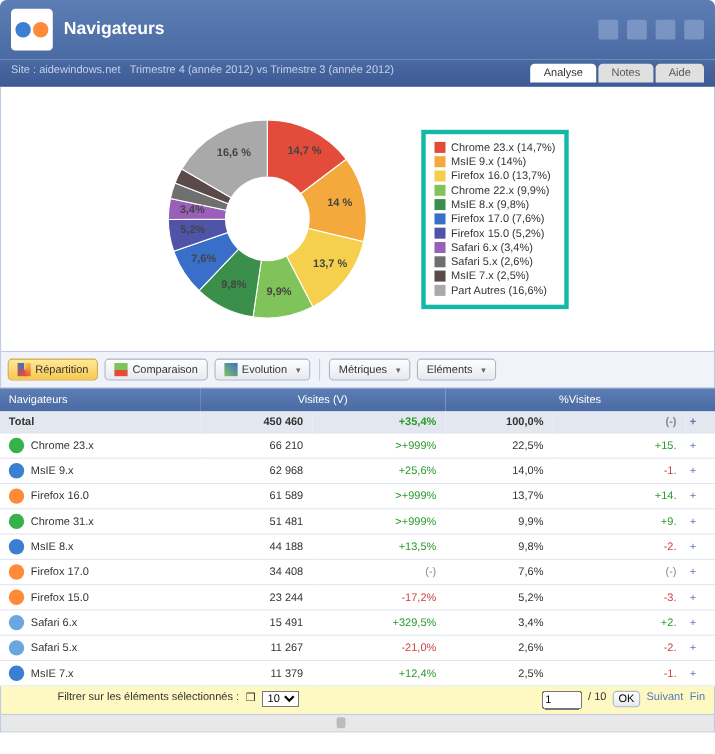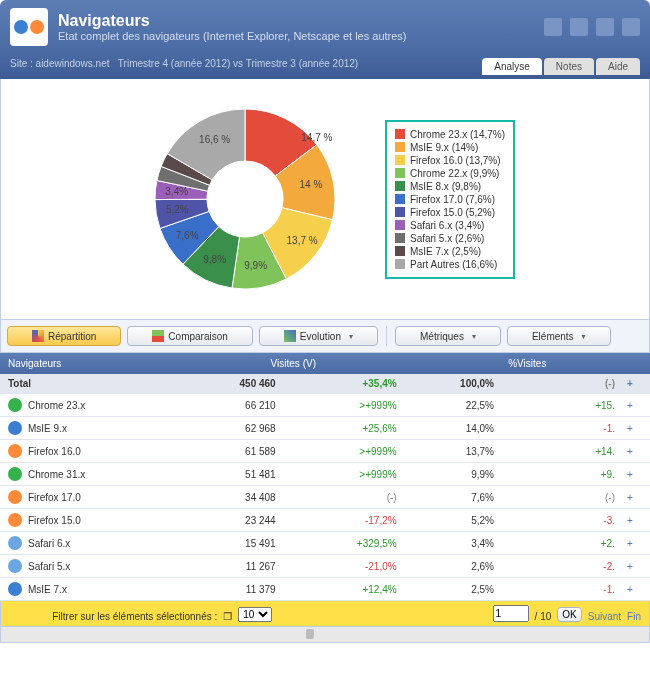--- a/index.html
+++ b/index.html
@@ -12,61 +12,60 @@
   .header-actions{margin-left:auto;display:flex;gap:8px}
   .header-actions .act{width:18px;height:18px;background:#7a94c3;border-radius:2px}
   .subbar{background:linear-gradient(to bottom,#4a6aa3,#3d5a93);color:#c4d1e8;padding:4px 10px;display:flex;align-items:flex-start;font-size:10px}
   .tabs{margin-left:auto;display:flex;gap:2px}
   .tab{background:#e0e0e0;color:#555;padding:3px 12px;border-radius:4px 4px 0 0;font-size:10px;cursor:pointer}
   .tab.active{background:#fff;color:#333}
   .chart-area{background:#fff;padding:10px;border:1px solid #c0cde4;border-top:none}
   .chart-title{text-align:center;font-size:11px;margin-bottom:6px}
   .chart-body{display:flex;align-items:center;justify-content:center;gap:30px}
   .donut{position:relative;width:220px;height:220px}
-  .legend{border:2px solid #14b8a6;padding:6px 8px;font-size:10px}
+  .legend{border:4px solid #14b8a6;padding:6px 8px;font-size:10px}
   .legend-row{display:flex;align-items:center;gap:5px;padding:1px 0}
   .lg{width:10px;height:10px;display:inline-block}
   .toolbar{background:#f0f3f9;padding:6px;border:1px solid #c0cde4;border-top:none;display:flex;gap:6px}
-  .tbtn{background:linear-gradient(to bottom,#fefefe,#e6e9ee);border:1px solid #aab6cc;border-radius:4px;padding:3px 24px;font-size:10px;display:flex;align-items:center;gap:4px;cursor:pointer}
+  .tbtn{background:linear-gradient(to bottom,#fefefe,#e6e9ee);border:1px solid #aab6cc;border-radius:4px;padding:3px 8px;font-size:10px;display:flex;align-items:center;gap:4px;cursor:pointer}
   .tbtn.active{background:linear-gradient(to bottom,#ffe89a,#f8c94d);border-color:#d1a93e}
   .tbtn .ico{width:12px;height:12px;display:inline-block}
   .drop::after{content:"▾";margin-left:4px;font-size:8px;color:#666}
   .sep{width:1px;background:#c0cde4;margin:0 2px}
   table{width:100%;border-collapse:collapse;font-size:10px}
   thead th{background:linear-gradient(to bottom,#5d7db5,#4a6aa3);color:#fff;padding:5px 8px;text-align:left;font-weight:normal}
   thead th:nth-child(2),thead th:nth-child(3){text-align:center}
   tbody tr{border-bottom:1px solid #e1e6f0}
   tbody tr.total{background:#e3e7ef;font-weight:bold}
   tbody td{padding:4px 8px}
   .browser-cell{display:flex;align-items:center;gap:6px}
   .bico{width:14px;height:14px;border-radius:50%;display:inline-block}
   .num{text-align:right}
   .pct-cell{text-align:right}
   .delta{display:inline-block;min-width:46px;text-align:right}
   .pos{color:#2a9a2a}.neg{color:#cc4444}.neu{color:#888}
   .plus{color:#5577bb;cursor:pointer;padding:0 4px}
-  .footer{background:#fde047;border:1px solid #c0cde4;border-top:none;padding:4px 8px;display:flex;align-items:flex-end;gap:6px;font-size:10px}
+  .footer{background:#fef9c3;border:1px solid #c0cde4;border-top:none;padding:4px 8px;display:flex;align-items:flex-start;gap:6px;font-size:10px}
   .footer input{width:36px;font-size:10px;padding:1px}
   .footer select{font-size:10px}
   .footer .lnk{color:#5577bb;cursor:pointer}
   .scrollbar{height:16px;background:#e8e8e8;border:1px solid #c0cde4;border-top:none;position:relative}
   .scrollbar .thumb{position:absolute;left:47%;top:2px;height:10px;width:8px;background:#bbb;border-radius:2px}
-  .dlabel{position:absolute;font-size:10px;color:#444;font-weight:normal}
+  .dlabel{position:absolute;font-size:10px;color:#444;font-weight:bold}
 </style>
 </head>
 <body>
 
 <div class="header">
   <div class="header-icon">
     <span style="background:#3a7fd1"></span>
       <span style="background:#ff8a3a"></span>
   </div>
   <div>
     <div class="title">Navigateurs</div>
-    <div class="subtitle">Etat complet des navigateurs (Internet Explorer, Netscape et les autres)</div>
   </div>
   <div class="header-actions">
     <span class="act"></span>
     <span class="act"></span>
     <span class="act"></span>
     <span class="act"></span>
   </div>
 </div>
 
 <div class="subbar">
@@ -91,21 +90,21 @@
           <path d="M 151.3621874559339 189.932280393219 A 90 90 0 0 1 97.0390295702973 199.0618506742386 L 104.52759026301442 147.60389250690073 A 38 38 0 0 0 127.46403470361653 143.74918505491468 Z" fill="#7fc35a" stroke="#fff" stroke-width="1"></path>
           <path d="M 97.0390295702973 199.0618506742386 A 90 90 0 0 1 47.97975724513866 175.21878171683423 L 83.81367528128077 137.53681894710778 A 38 38 0 0 0 104.52759026301442 147.60389250690073 Z" fill="#3a8f4a" stroke="#fff" stroke-width="1"></path>
           <path d="M 47.97975724513866 175.21878171683423 A 90 90 0 0 1 24.944323233817556 139.41992266894482 L 74.08760314316741 122.4217451268878 A 38 38 0 0 0 83.81367528128077 137.53681894710778 Z" fill="#3a6fc9" stroke="#fff" stroke-width="1"></path>
           <path d="M 24.944323233817556 139.41992266894482 A 90 90 0 0 1 20.001776522947665 110.56548295690033 L 72.0007500874668 110.23875947069125 A 38 38 0 0 0 74.08760314316741 122.4217451268878 Z" fill="#4f54a8" stroke="#fff" stroke-width="1"></path>
           <path d="M 20.001776522947665 110.56548295690033 A 90 90 0 0 1 21.927718610707515 91.47236521071065 L 72.81392563563206 102.1772208667445 A 38 38 0 0 0 72.0007500874668 110.23875947069125 Z" fill="#9a5fb9" stroke="#fff" stroke-width="1"></path>
           <path d="M 21.927718610707515 91.47236521071065 A 90 90 0 0 1 26.113599878761036 77.39521699659082 L 74.58129772658799 96.23353606522724 A 38 38 0 0 0 72.81392563563206 102.1772208667445 Z" fill="#6f6f6f" stroke="#fff" stroke-width="1"></path>
           <path d="M 26.113599878761036 77.39521699659082 A 90 90 0 0 1 32.24689245264483 64.6739118527815 L 77.17091014667227 90.86231833784107 A 38 38 0 0 0 74.58129772658799 96.23353606522724 Z" fill="#5a4a4a" stroke="#fff" stroke-width="1"></path>
           <path d="M 32.24689245264483 64.6739118527815 A 90 90 0 0 1 110.00000000000006 20 L 110.00000000000003 72 A 38 38 0 0 0 77.17091014667227 90.86231833784107 Z" fill="#a9a9a9" stroke="#fff" stroke-width="1"></path>
         </svg>
       <div id="donut-labels">
-          <div class="dlabel" style="left: 128.299px; top: 43.1233px; margin-left: 38px;">14,7 %</div>
+          <div class="dlabel" style="left: 128.299px; top: 43.1233px;">14,7 %</div>
           <div class="dlabel" style="left: 164.544px; top: 90.0013px;">14 %</div>
           <div class="dlabel" style="left: 151.599px; top: 145.846px;">13,7 %</div>
           <div class="dlabel" style="left: 109.27px; top: 171.06px;">9,9%</div>
           <div class="dlabel" style="left: 68.2761px; top: 165.16px;">9,8%</div>
           <div class="dlabel" style="left: 40.8158px; top: 140.796px;">7,6%</div>
           <div class="dlabel" style="left: 30.9762px; top: 115.481px;">5,2%</div>
           <div class="dlabel" style="left: 30.3433px; top: 97.1754px;">3,4%</div>
           <div class="dlabel" style="left: 64.1234px; top: 45.0392px;">16,6 %</div>
         </div>
     </div>
@@ -240,20 +239,33 @@
    <td>
           <div class="browser-cell">
             <span class="bico" style="background:#35b24c"></span>
             <span>Chrome 31.x</span>
           </div>
         </td>
    <td class="num">51 481</td>
    <td class="num"><span class="delta pos">&gt;+999%</span></td>
    <td class="pct-cell">9,9%</td>
    <td class="pct-cell"><span class="delta pos">+9.</span></td>
+   <td class="plus">+</td>
+      </tr>
+      <tr>
+   <td>
+          <div class="browser-cell">
+            <span class="bico" style="background:#3a7fd1"></span>
+            <span>MsIE 8.x</span>
+          </div>
+        </td>
+   <td class="num">44 188</td>
+   <td class="num"><span class="delta pos">+13,5%</span></td>
+   <td class="pct-cell">9,8%</td>
+   <td class="pct-cell"><span class="delta neg">-2.</span></td>
    <td class="plus">+</td>
       </tr>
       <tr>
    <td>
           <div class="browser-cell">
             <span class="bico" style="background:#ff8a3a"></span>
             <span>Firefox 17.0</span>
           </div>
         </td>
    <td class="num">34 408</td>

